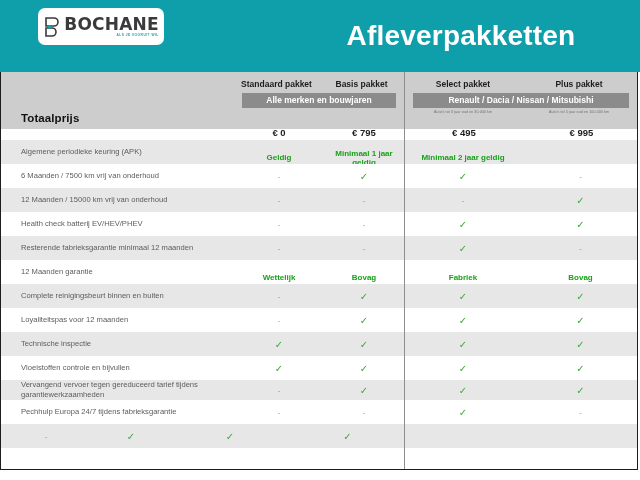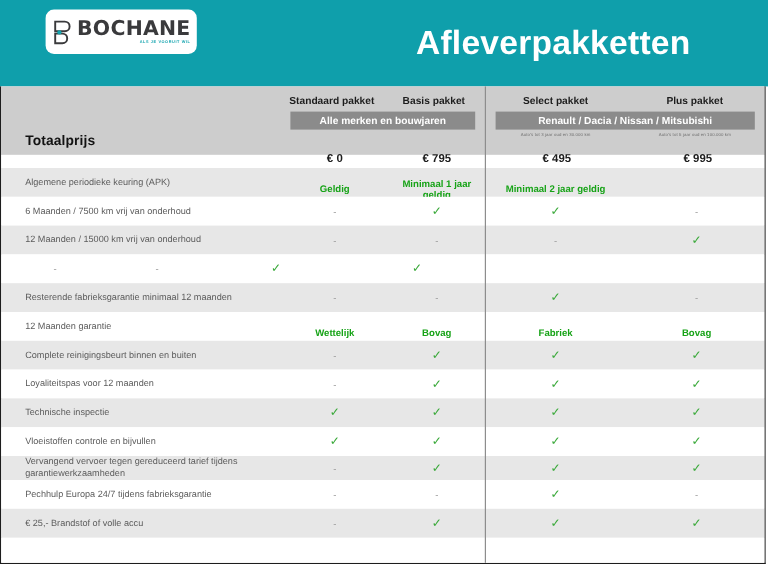--- a/index.html
+++ b/index.html
@@ -255,20 +255,21 @@
           <div class="c-v c4">-</div>
         </div>
         <div class="row brow odd">
           <div class="c-label">12 Maanden / 15000 km vrij van onderhoud</div>
           <div class="c-v c1">-</div>
           <div class="c-v c2">-</div>
           <div class="c-v c3">-</div>
           <div class="c-v c4 tick">✓</div>
         </div>
         <div class="row brow even">
+          <div class="c-label">Health check batterij EV/HEV/PHEV</div>
           <div class="c-v c1">-</div>
           <div class="c-v c2">-</div>
           <div class="c-v c3 tick">✓</div>
           <div class="c-v c4 tick">✓</div>
         </div>
         <div class="row brow odd">
           <div class="c-label">Resterende fabrieksgarantie minimaal 12 maanden</div>
           <div class="c-v c1">-</div>
           <div class="c-v c2">-</div>
           <div class="c-v c3 tick">✓</div>
@@ -317,21 +318,20 @@
           <div class="c-v c4 tick">✓</div>
         </div>
         <div class="row brow even">
           <div class="c-label">Pechhulp Europa 24/7 tijdens fabrieksgarantie</div>
           <div class="c-v c1">-</div>
           <div class="c-v c2">-</div>
           <div class="c-v c3 tick">✓</div>
           <div class="c-v c4">-</div>
         </div>
         <div class="row brow odd">
-          <div class="c-label">€ 25,- Brandstof of  volle accu</div>
           <div class="c-v c1">-</div>
           <div class="c-v c2 tick">✓</div>
           <div class="c-v c3 tick">✓</div>
           <div class="c-v c4 tick">✓</div>
         </div>
       </div>
 
     <div class="tailstrip"></div>
   </div>
 

